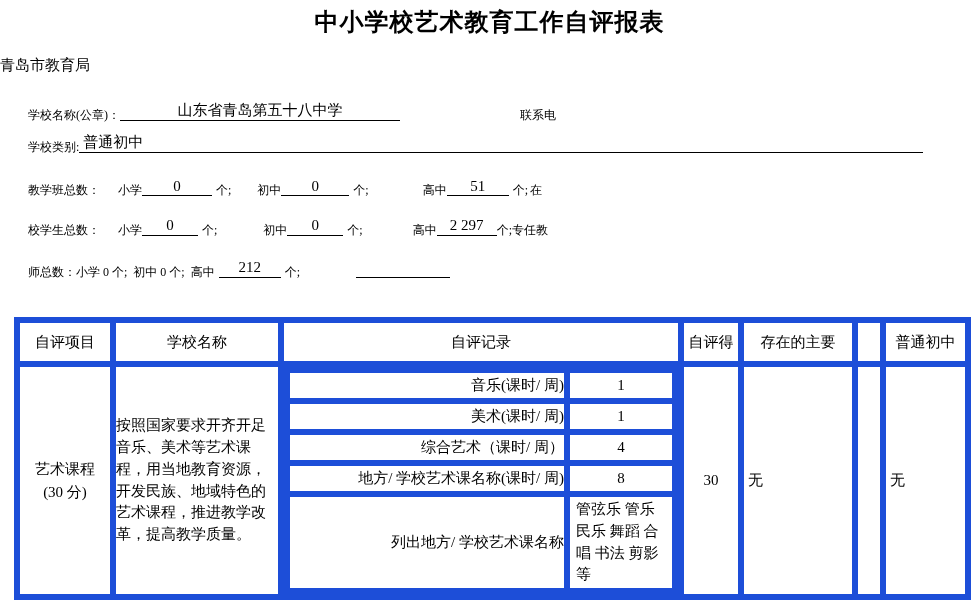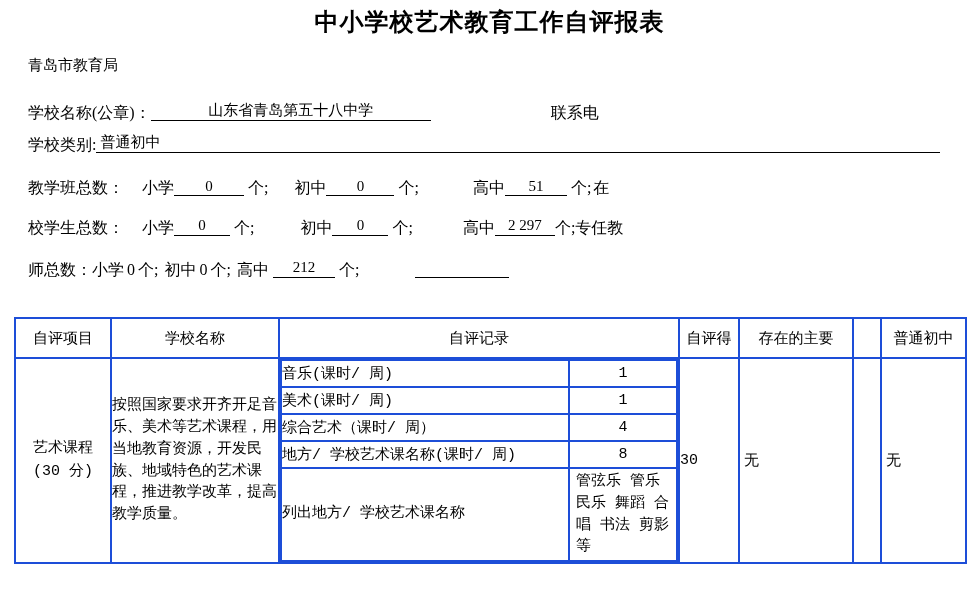--- a/index.html
+++ b/index.html
@@ -35,67 +35,66 @@
     padding-right: 24px;
     font-size: 15px;
     line-height: 1.0;
   }
   .hrow {
     display: flex;
     align-items: flex-end;
     margin-bottom: 12px;
     white-space: nowrap;
   }
-  .lbl { font-size: 16px; }
+  .lbl { font-size: 12px; }
   .ul {
     display: inline-block;
     border-bottom: 1px solid #000;
     text-align: center;
     font-size: 15px;
     line-height: 1.25;
   }
   .spacer { display: inline-block; }
 
   
-  .org { font-size: 15px; padding-left: 28px; }
+  .org { font-size: 15px; }
 
   
   table.main {
     position: absolute;
     left: 14px;
     top: 311px;
     width: 951px;
     border-collapse: collapse;
     font-size: 15px;
     table-layout: fixed;
   }
   table.main td, table.main th {
-    border: 2px solid #1d4ed8;
+    border: 6px solid #1d4ed8;
     padding: 0;
     vertical-align: middle;
     font-weight: normal;
     font-size: 15px;
-    font-family: Liberation Mono, monospace;
   }
   .th-center {
     text-align: center;
     height: 38px;
   }
   .inner {
     width: 100%;
     border-collapse: collapse;
     table-layout: fixed;
   }
   .inner td {
     border: 1px solid #000;
     height: 25px;
     font-size: 15px;
     padding: 0 4px;
   }
-  .inner td.lbl-c { text-align: left; }
+  .inner td.lbl-c { text-align: right; }
   .inner td.val-c { text-align: center; width: 108px; }
   .cell-pad { padding: 4px 6px; }
   .vtext {
     text-align: left;
     line-height: 1.45;
   }
 </style>
 </head>
 <body>
 
@@ -234,21 +233,21 @@
                 <td class="lbl-c">地方/ 学校艺术课名称(课时/ 周)</td>
                 <td class="val-c">8</td>
               </tr>
               <tr>
                 <td class="lbl-c" style="height:84px; vertical-align:middle; width:84px; line-height:1.35">列出地方/ 学校艺术课名称</td>
                 <td style="height:84px; vertical-align:middle; text-align:left; line-height:1.45; padding:2px 6px; width:auto">管弦乐 管乐 民乐 舞蹈 合唱 书法 剪影等</td>
               </tr>
             </tbody>
           </table>
         </td>
-        <td style="vertical-align:middle">30</td>
+        <td style="text-align:center; vertical-align:middle">30</td>
         <td style="text-align:left; vertical-align:middle; padding-left:4px">无</td>
         <td style="border-left:none; border-right:none"></td>
         <td style="text-align:left; vertical-align:middle; padding-left:4px">无</td>
       </tr>
     </tbody>
   </table>
 
 </div>
 
 </body></html>

